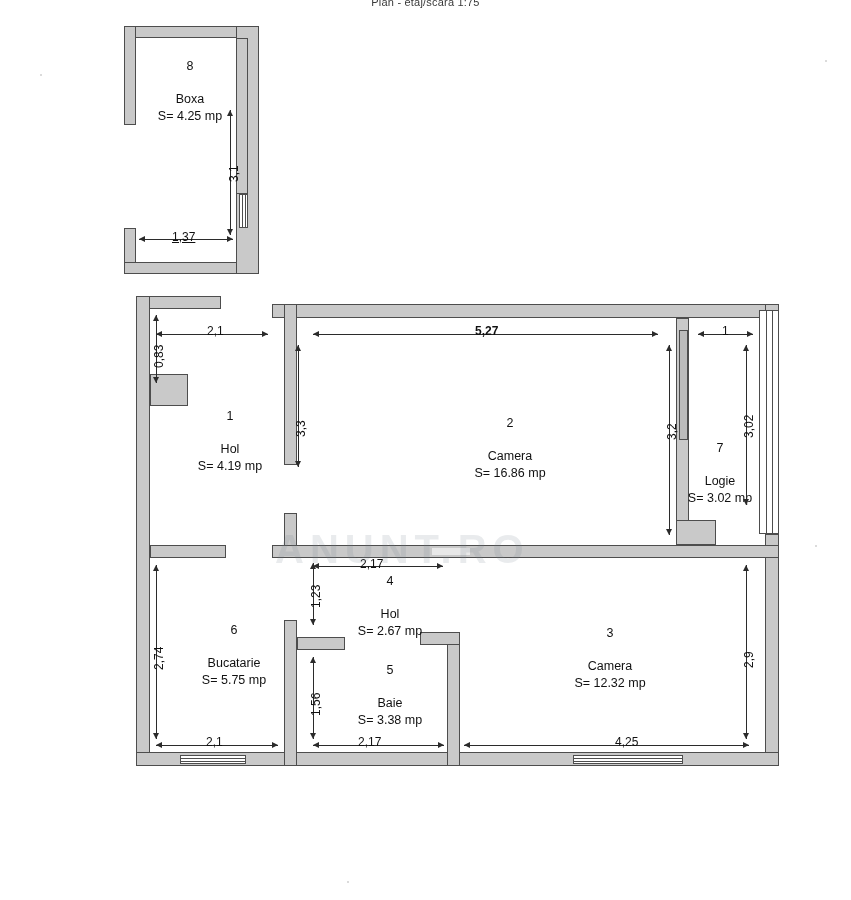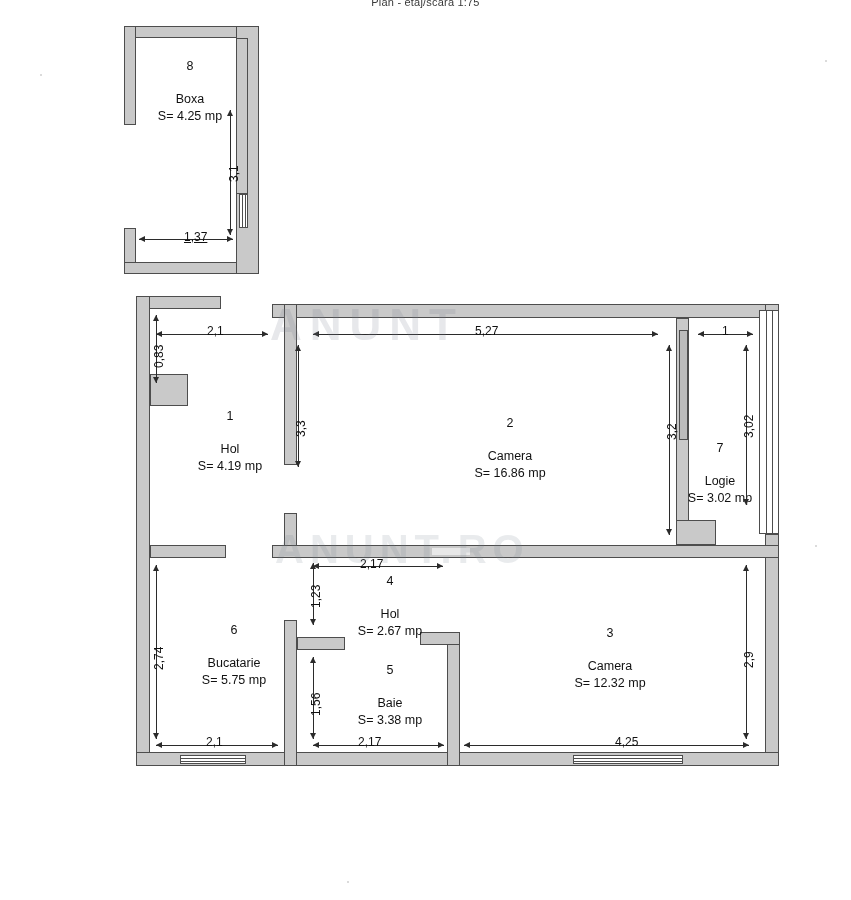--- a/index.html
+++ b/index.html
@@ -169,21 +169,21 @@
   <div class="room-label" style="left:130px; top:58px; width:120px;">
     <span class="num">8</span>
     <span class="nm">Boxa</span>
     <span class="ar">S= 4.25 mp</span>
   </div>
 
   <div class="dimline v" style="left:230px; top:110px; height:125px;"></div>
   <div class="dim vert" style="left:227px; top:182px;">3,1</div>
 
   <div class="dimline" style="left:139px; top:239px; width:94px;"></div>
-  <div class="dim" style="left:184px; top:230px;text-decoration:underline;">1,37</div>
+  <div class="dim" style="left:172px; top:230px;text-decoration:underline;">1,37</div>
 
   <div class="wall" style="left:136px; top:296px; width:85px; height:13px;"></div>
 
   <div class="wall" style="left:272px; top:304px; width:507px; height:14px;"></div>
 
   <div class="wall" style="left:136px; top:296px; width:14px; height:470px;"></div>
 
   <div class="wall" style="left:765px; top:304px; width:14px; height:230px;"></div>
   <div class="wall" style="left:765px; top:534px; width:14px; height:232px;"></div>
 
@@ -261,21 +261,21 @@
     <span class="ar">S= 12.32 mp</span>
   </div>
 
   <div class="dimline" style="left:156px; top:334px; width:112px;"></div>
   <div class="dim" style="left:207px; top:324px;">2,1</div>
 
   <div class="dimline v" style="left:156px; top:315px; height:68px;"></div>
   <div class="dim vert" style="left:152px; top:368px;">0,83</div>
 
   <div class="dimline" style="left:313px; top:334px; width:345px;"></div>
-  <div class="dim" style="left:475px; top:324px;">5,27</div>
+  <div class="dim" style="left:475px; top:324px;font-weight:bold;">5,27</div>
 
   <div class="dimline" style="left:698px; top:334px; width:55px;"></div>
   <div class="dim" style="left:722px; top:324px;">1</div>
 
   <div class="dimline v" style="left:298px; top:345px; height:122px;"></div>
   <div class="dim vert" style="left:294px; top:437px;">3,3</div>
 
   <div class="dimline v" style="left:669px; top:345px; height:190px;"></div>
   <div class="dim vert" style="left:665px; top:440px;">3,2</div>
 
@@ -299,20 +299,19 @@
 
   <div class="dimline" style="left:156px; top:745px; width:122px;"></div>
   <div class="dim" style="left:206px; top:735px;">2,1</div>
 
   <div class="dimline" style="left:313px; top:745px; width:131px;"></div>
   <div class="dim" style="left:358px; top:735px;">2,17</div>
 
   <div class="dimline" style="left:464px; top:745px; width:285px;"></div>
   <div class="dim" style="left:592px; top:735px;margin-left:23px;">4,25</div>
 
-  <div class="watermark">ANUNT</div>
   <div class="watermark2">ANUNT.RO</div>
 
   <div class="speck" style="left:40px; top:74px;"></div>
   <div class="speck" style="left:825px; top:60px;"></div>
   <div class="speck" style="left:347px; top:881px;"></div>
   <div class="speck" style="left:815px; top:545px;"></div>
 </div>
 
 </body></html>

